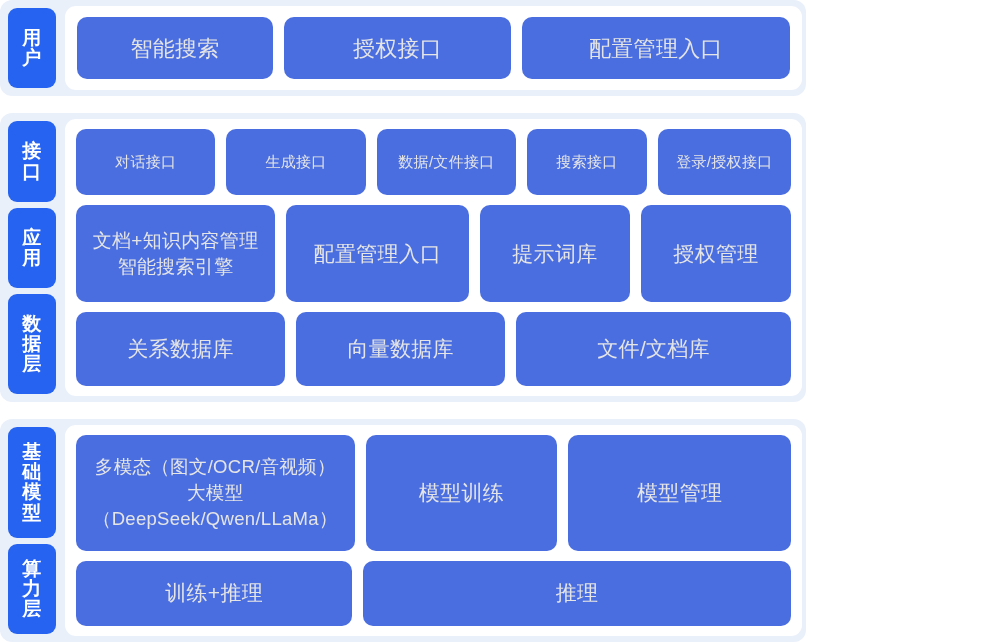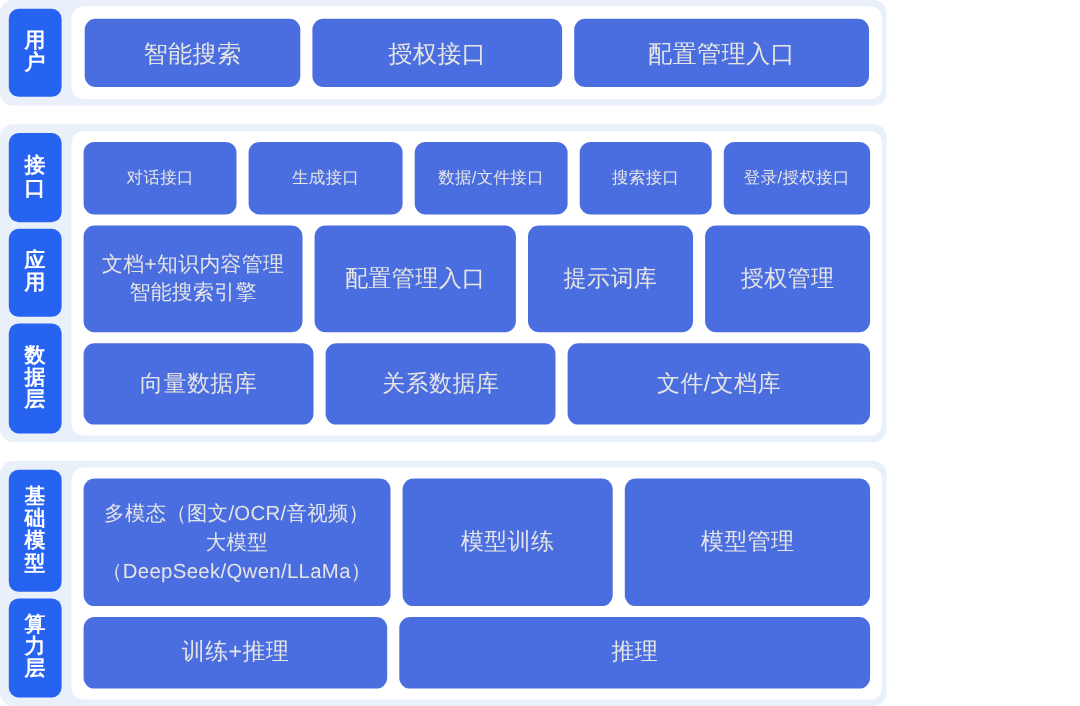--- a/index.html
+++ b/index.html
@@ -156,22 +156,22 @@
 
       <div class="row">
         <div class="box two-line" style="flex:1.12 1 0;">文档+知识内容管理
 智能搜索引擎</div>
         <div class="box" style="flex:1.02 1 0;">配置管理入口</div>
         <div class="box" style="flex:0.82 1 0;">提示词库</div>
         <div class="box" style="flex:0.82 1 0;">授权管理</div>
       </div>
 
       <div class="row">
+        <div class="box" style="flex:1 1 0;">关系数据库</div>
         <div class="box" style="flex:1 1 0;">向量数据库</div>
-        <div class="box" style="flex:1 1 0;">关系数据库</div>
         <div class="box" style="flex:1.34 1 0;">文件/文档库</div>
       </div>
 
     </div>
   </div>
 
   <div class="group group-base">
     <div class="label-col">
       <div class="layer-label">基础模型</div>
       <div class="layer-label">算力层</div>

